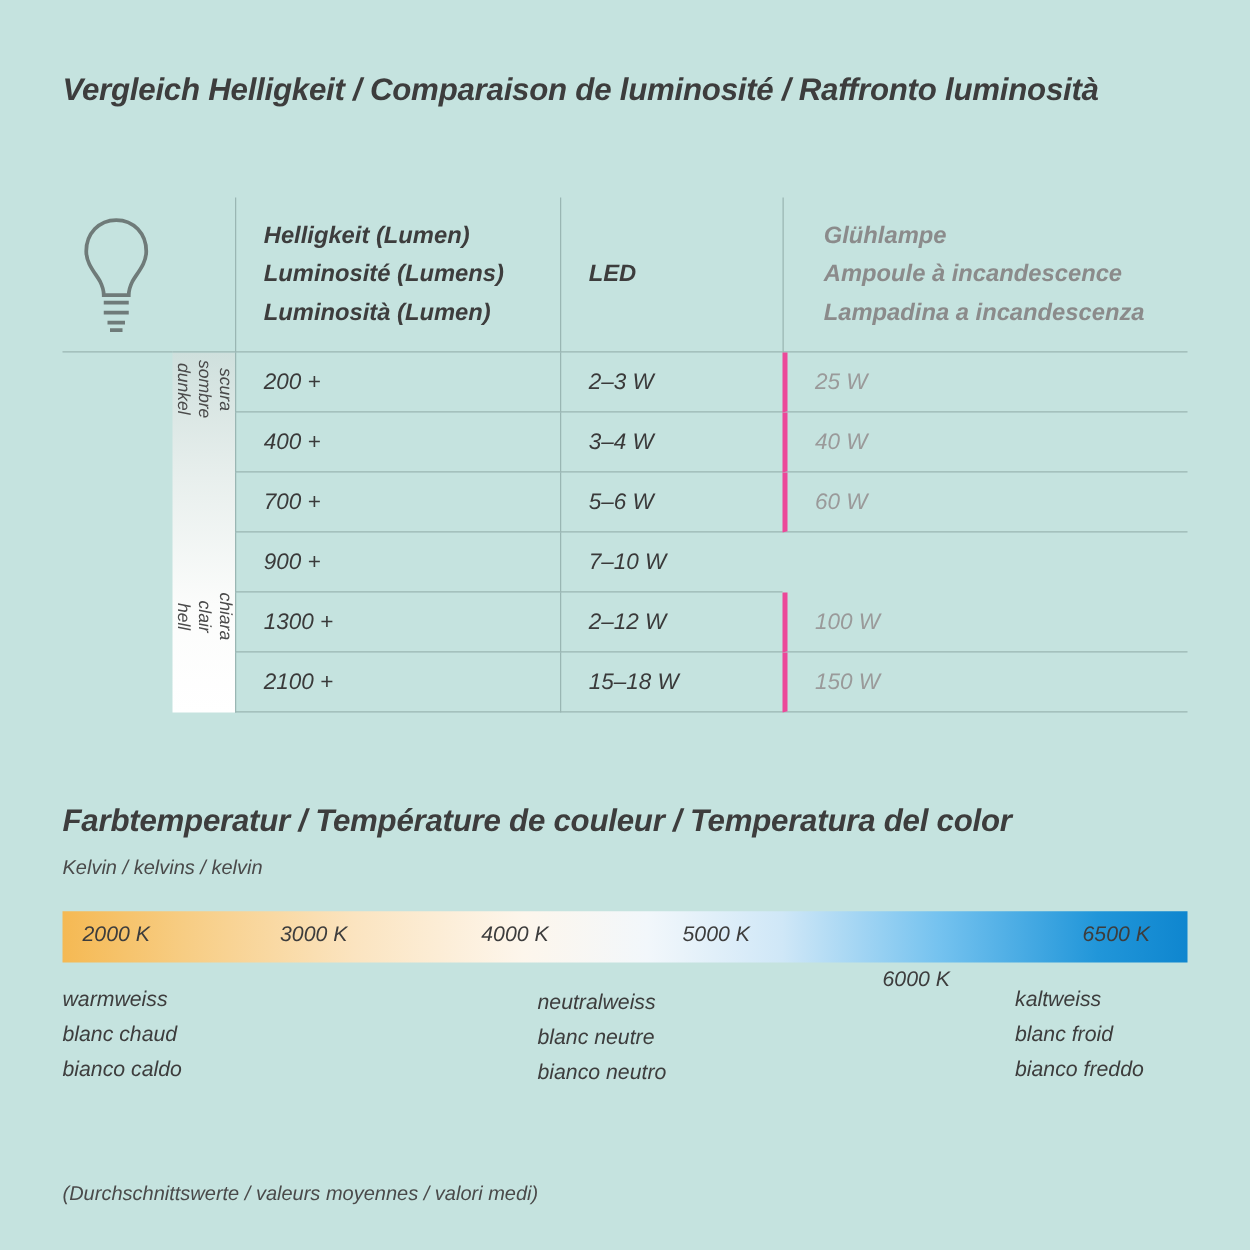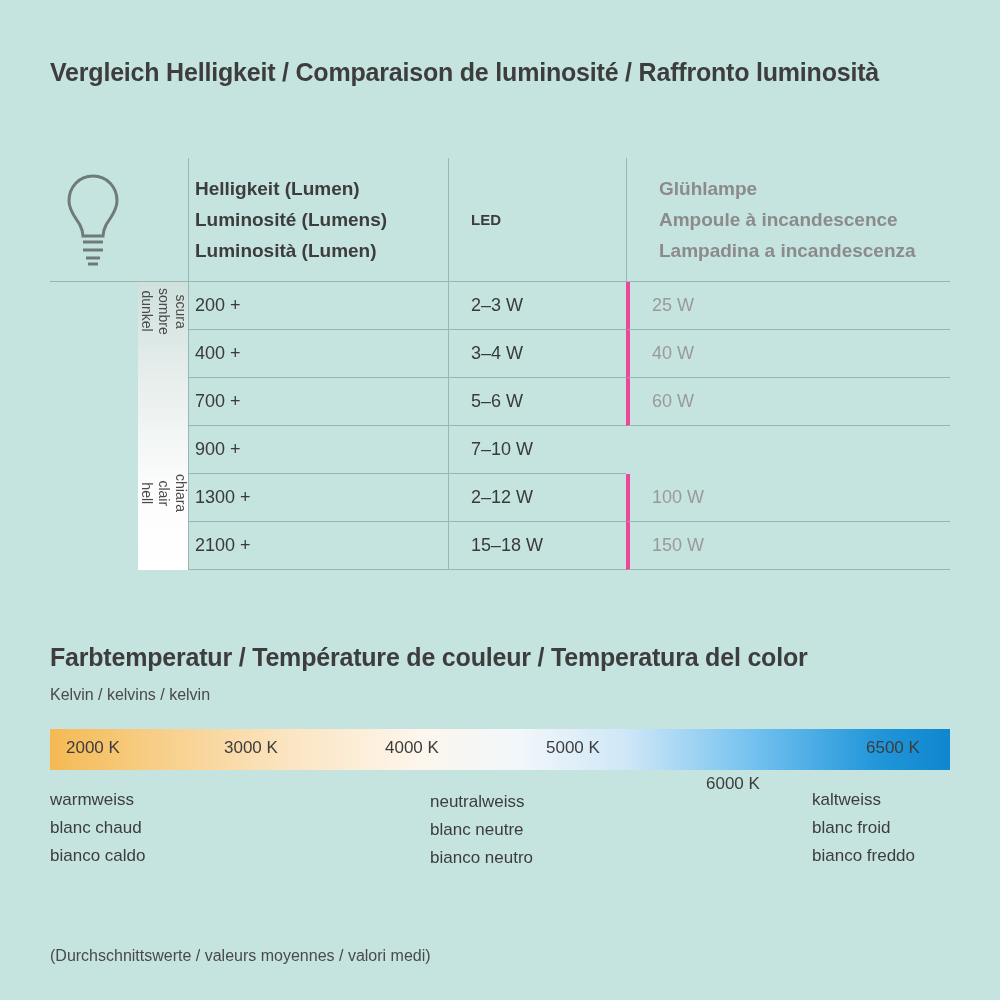--- a/index.html
+++ b/index.html
@@ -12,20 +12,21 @@
     background: #c5e3df;
     font-family: "Liberation Sans", sans-serif;
     color: #3a3a3a;
     overflow: hidden;
   }
   .page {
     position: relative;
     width: 1000px;
     height: 1000px;
     box-sizing: border-box;
+    font-style: italic;
   }
 
   
   .title {
     position: absolute;
     left: 50px;
     top: 58px;
     font-size: 25px;
     font-weight: bold;
     color: #3d3d3d;
@@ -58,21 +59,21 @@
   }
   .col-scale {
     width: 50px;
     flex: 0 0 50px;
     position: relative;
   }
   .col-lumen {
     width: 260px;
     flex: 0 0 260px;
     box-sizing: border-box;
-    padding-left: 6px;
+    padding-left: 22px;
   }
   .col-led {
     width: 178px;
     flex: 0 0 178px;
     box-sizing: border-box;
     padding-left: 22px;
   }
   .col-incan {
     flex: 1 1 auto;
     box-sizing: border-box;
@@ -97,21 +98,21 @@
 
   .head-line {
     font-size: 19px;
     font-weight: bold;
     line-height: 31px;
     color: #3d3d3d;
     white-space: nowrap;
   }
   .head-line.grey { color: #8b8b8b; }
   .head-led {
-    font-size: 15px;
+    font-size: 19px;
     font-weight: bold;
     color: #3d3d3d;
   }
 
   .data-row {
     height: 48px;
   }
   .data-row .col-lumen,
   .data-row .col-led,
   .data-row .col-incan {

